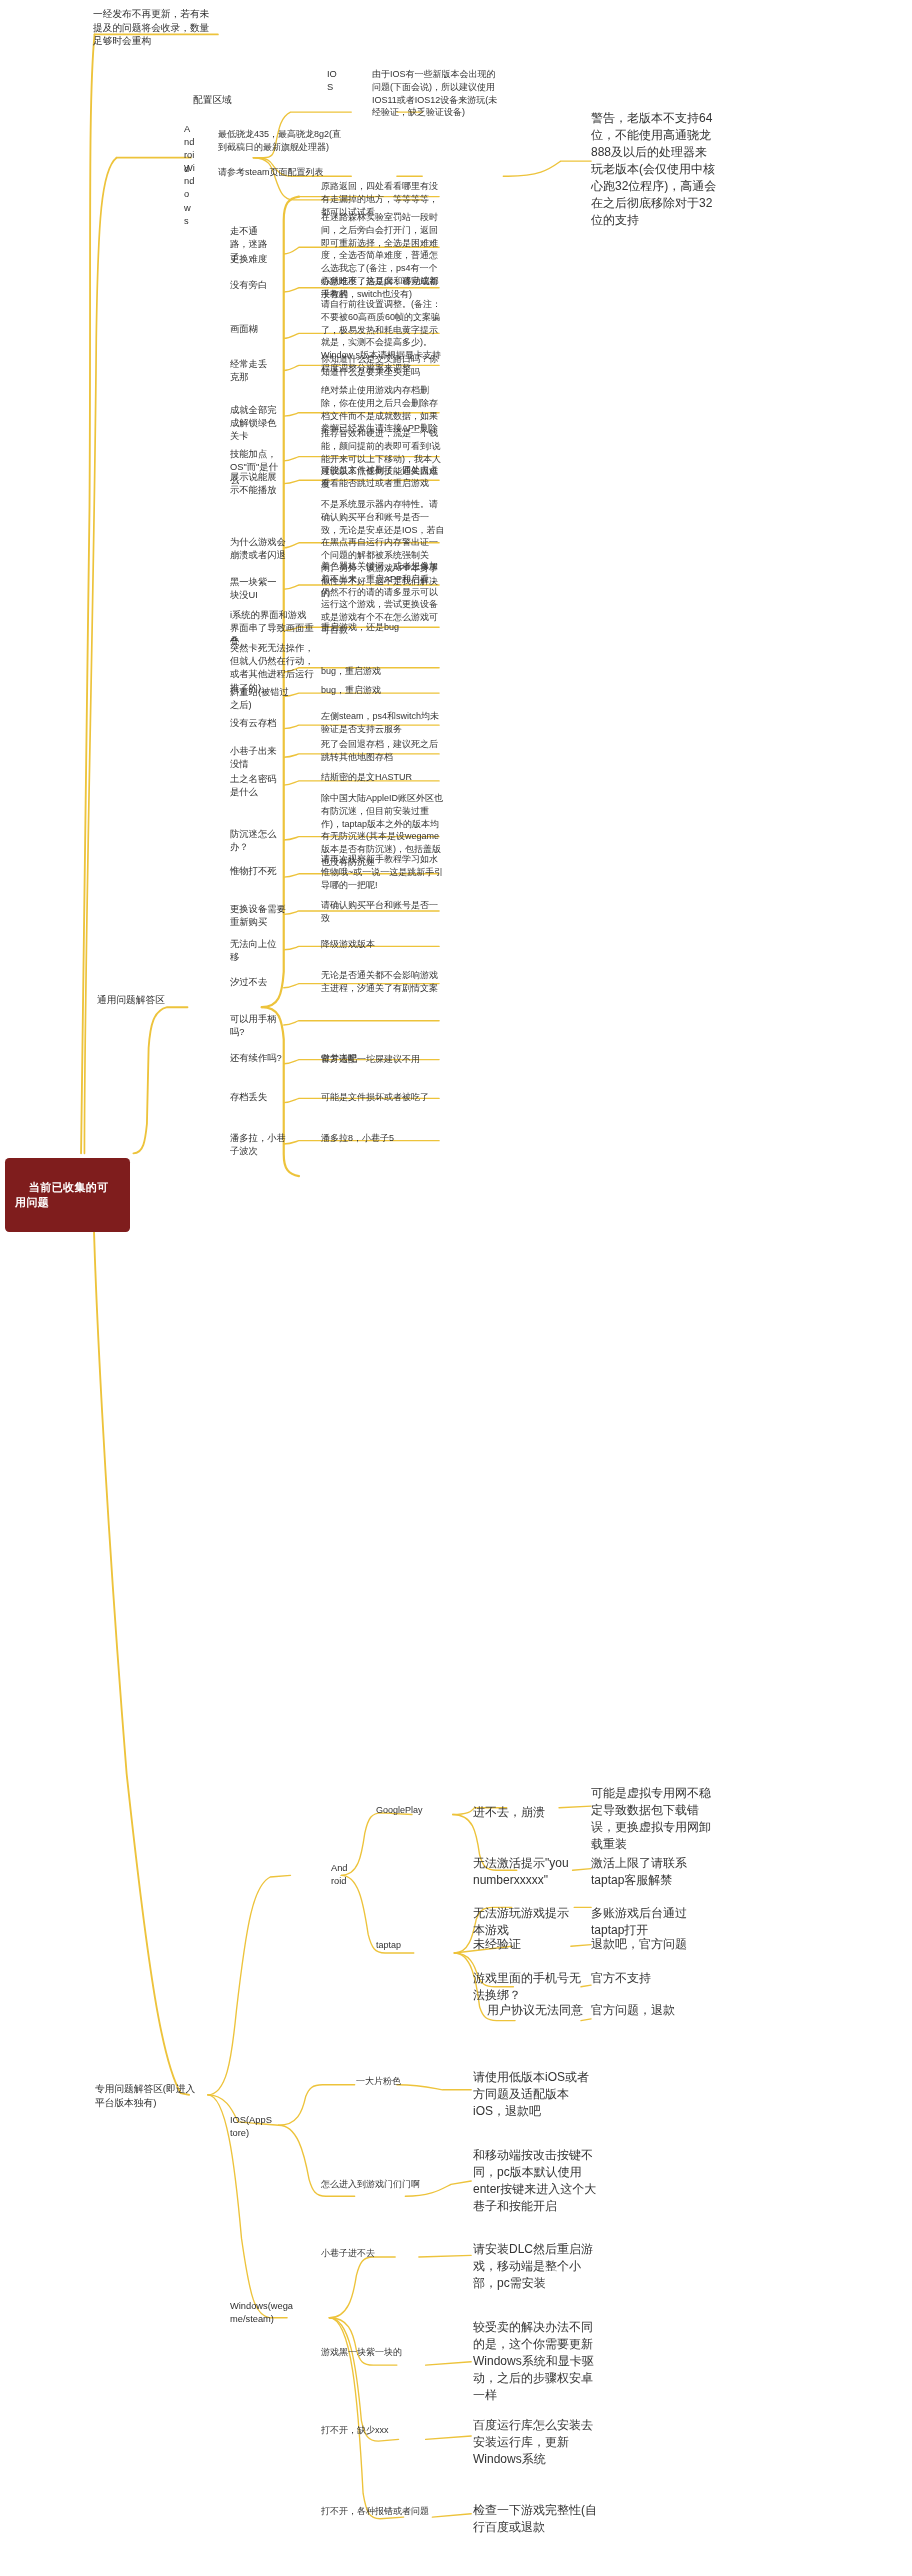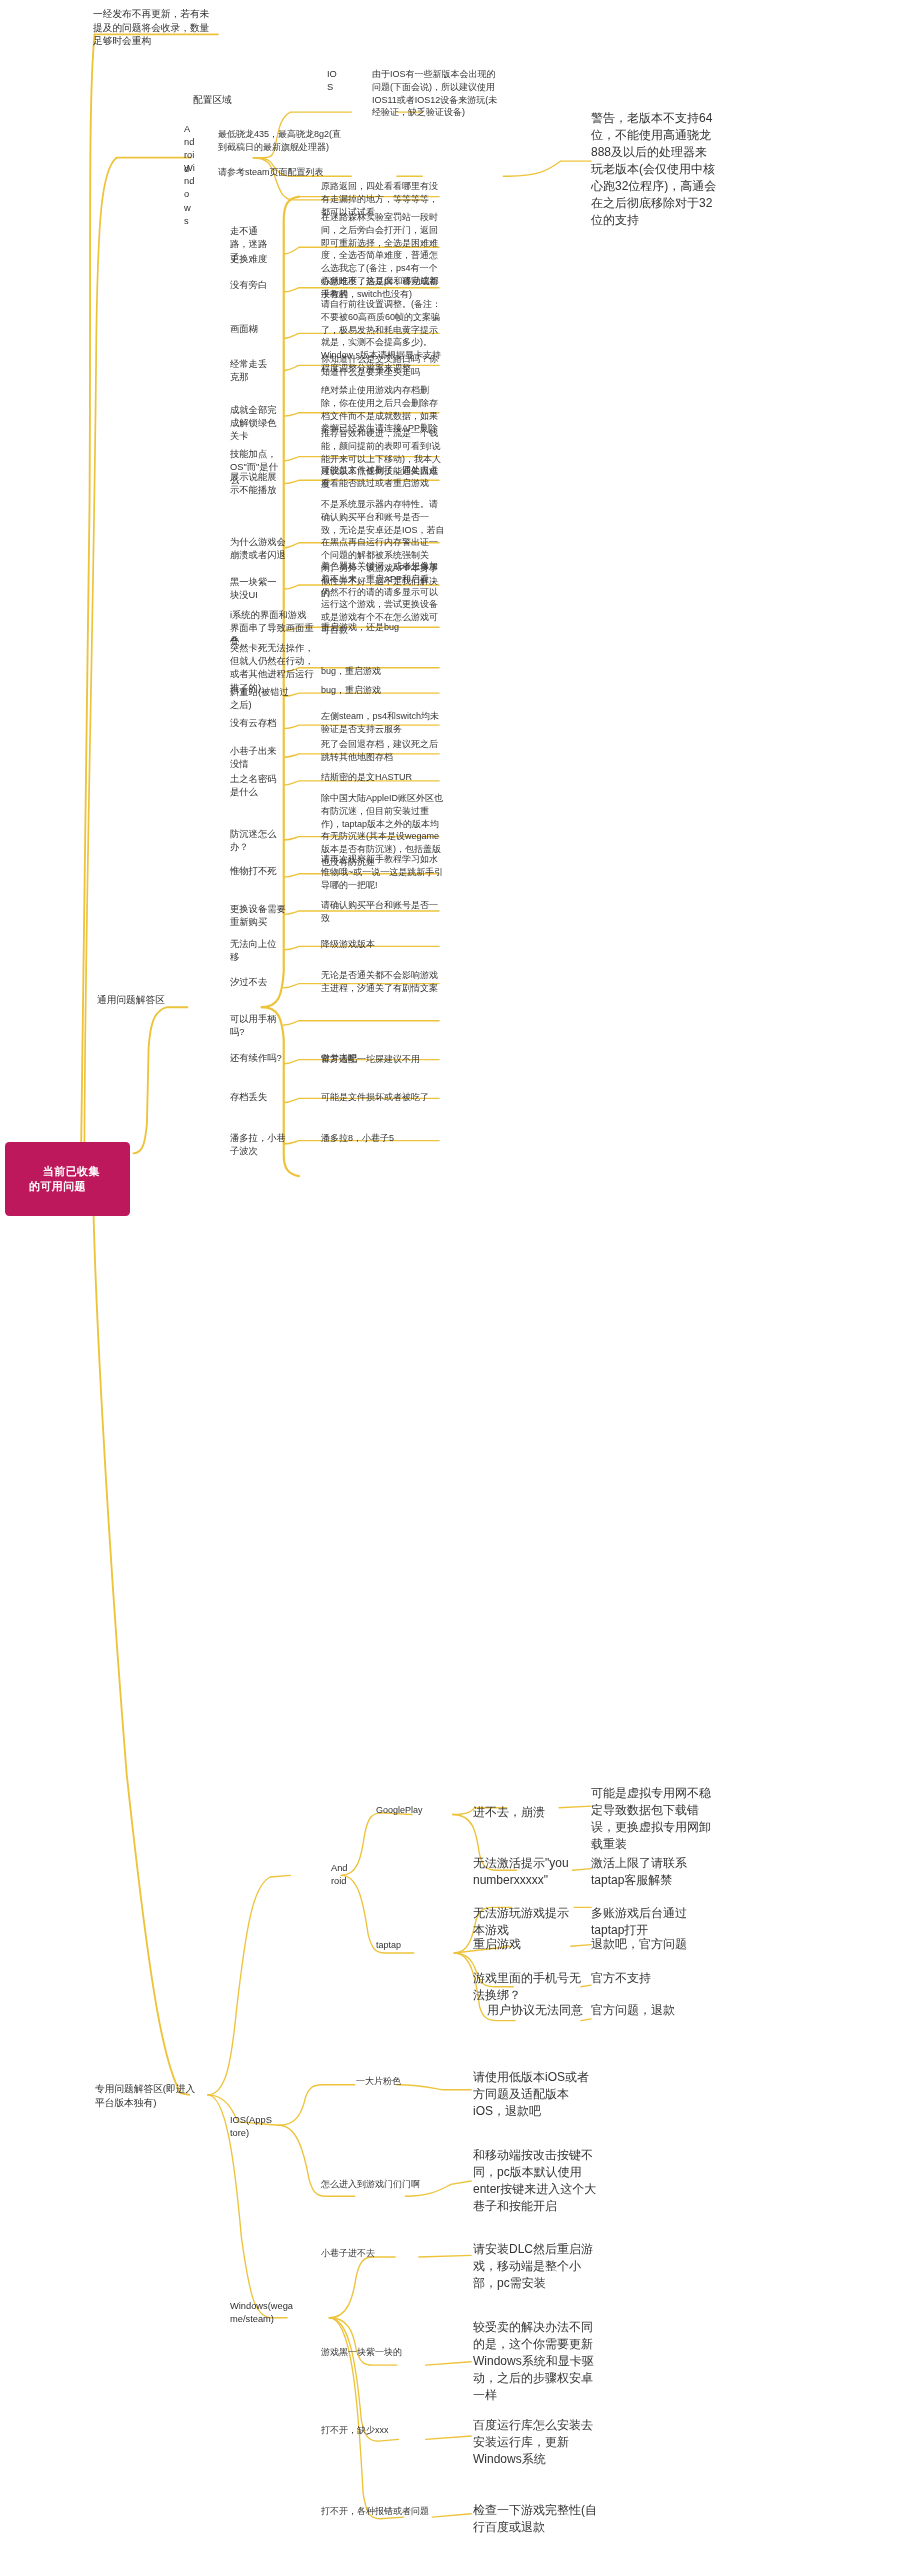--- a/index.html
+++ b/index.html
@@ -29,27 +29,28 @@
     pointer-events: none;
   }
   .node {
     position: absolute;
     box-sizing: border-box;
     line-height: 1.42;
     white-space: pre-wrap;
     word-break: break-word;
   }
   .root {
-    background: #be185d;
+    background: #7f1d1d;
     color: #ffffff;
     font-weight: bold;
     font-size: 11px;
-    padding: 6px 24px;
+    padding: 6px 10px;
     border-radius: 4.2px;
     letter-spacing: 0.4px;
+    margin-top: 16px;
   }
   .lvl1 { font-size: 9.7px; color: #2e2e2e; }
   .lvl2 { font-size: 9.3px;   color: #2e2e2e; padding-left: 40px; }
   .lvl3 { font-size: 9px; color: #333333; }
   .lvl4 { font-size: 12px; color: #333333; }
 </style>
 </head>
 <body>
 
 <div id="canvas">
@@ -213,21 +214,21 @@
       <div class="node lvl1" style="left: 95px; top: 2082px; width: 108px;"><span>专用问题解答区(即进入平台版本独有)</span></div>
       <div class="node lvl2" style="left: 291px; top: 1862px; width: 59px;"><span>Android</span></div>
       <div class="node lvl3" style="left: 376px; top: 1804px; width: 68px;"><span>GooglePlay</span></div>
       <div class="node lvl4" style="left: 473px; top: 1804px; width: 76px;"><span>进不去，崩溃</span></div>
       <div class="node lvl4" style="left: 591px; top: 1785px; width: 127px;"><span>可能是虚拟专用网不稳定导致数据包下载错误，更换虚拟专用网卸载重装</span></div>
       <div class="node lvl4" style="left: 473px; top: 1855px; width: 108px;"><span>无法激活提示"you numberxxxxx"</span></div>
       <div class="node lvl4" style="left: 591px; top: 1855px; width: 127px;"><span>激活上限了请联系taptap客服解禁</span></div>
       <div class="node lvl3" style="left: 376px; top: 1939px; width: 68px;"><span>taptap</span></div>
       <div class="node lvl4" style="left: 473px; top: 1905px; width: 101px; font-family: Liberation Serif, serif;"><span>无法游玩游戏提示本游戏</span></div>
       <div class="node lvl4" style="left: 591px; top: 1905px; width: 127px;"><span>多账游戏后台通过taptap打开</span></div>
-      <div class="node lvl4" style="left: 473px; top: 1936px; width: 101px;"><span>重启游戏</span></div>
+      <div class="node lvl4" style="left: 473px; top: 1936px; width: 101px;"><span>未经验证</span></div>
       <div class="node lvl4" style="left: 591px; top: 1936px; width: 127px;"><span>退款吧，官方问题</span></div>
       <div class="node lvl4" style="left: 473px; top: 1970px; width: 108px;"><span>游戏里面的手机号无法换绑？</span></div>
       <div class="node lvl4" style="left: 591px; top: 1970px; width: 127px;"><span>官方不支持</span></div>
       <div class="node lvl4" style="left: 473px; top: 2002px; width: 108px; margin-left: 14px;"><span>用户协议无法同意</span></div>
       <div class="node lvl4" style="left: 591px; top: 2002px; width: 127px;"><span>官方问题，退款</span></div>
       <div class="node lvl2" style="left: 190px; top: 2114px; width: 84px;"><span>IOS(AppStore)</span></div>
       <div class="node lvl3" style="left: 336px; top: 2075px; width: 93px; margin-left: 20px;"><span>一大片粉色</span></div>
       <div class="node lvl4" style="left: 473px; top: 2069px; width: 127px;"><span>请使用低版本iOS或者方同题及适配版本iOS，退款吧</span></div>
       <div class="node lvl3" style="left: 321px; top: 2178px; width: 101px;"><span>怎么进入到游戏门们门啊</span></div>
       <div class="node lvl4" style="left: 473px; top: 2147px; width: 127px;"><span>和移动端按改击按键不同，pc版本默认使用enter按键来进入这个大巷子和按能开启</span></div>

